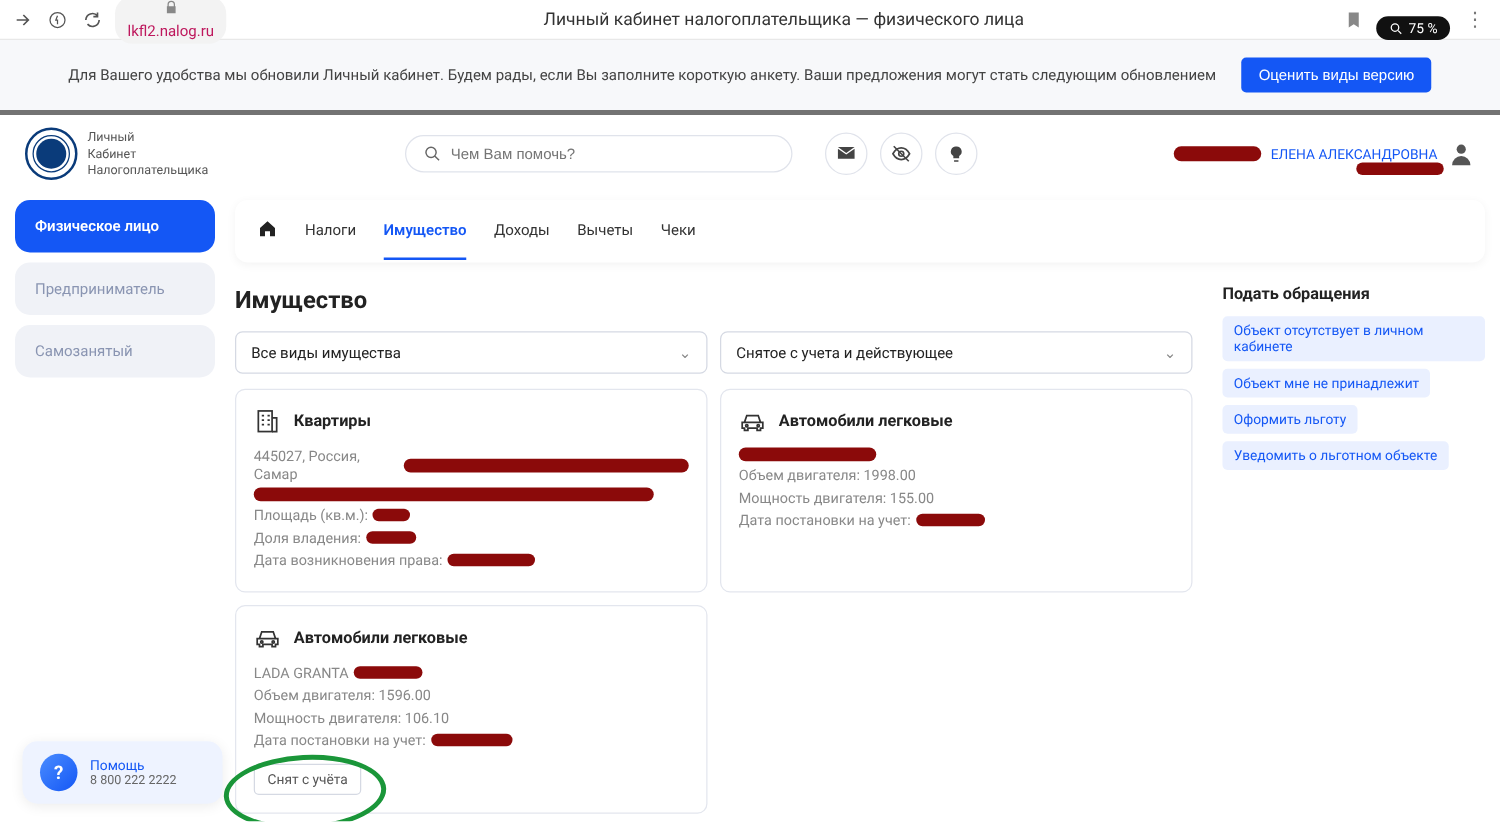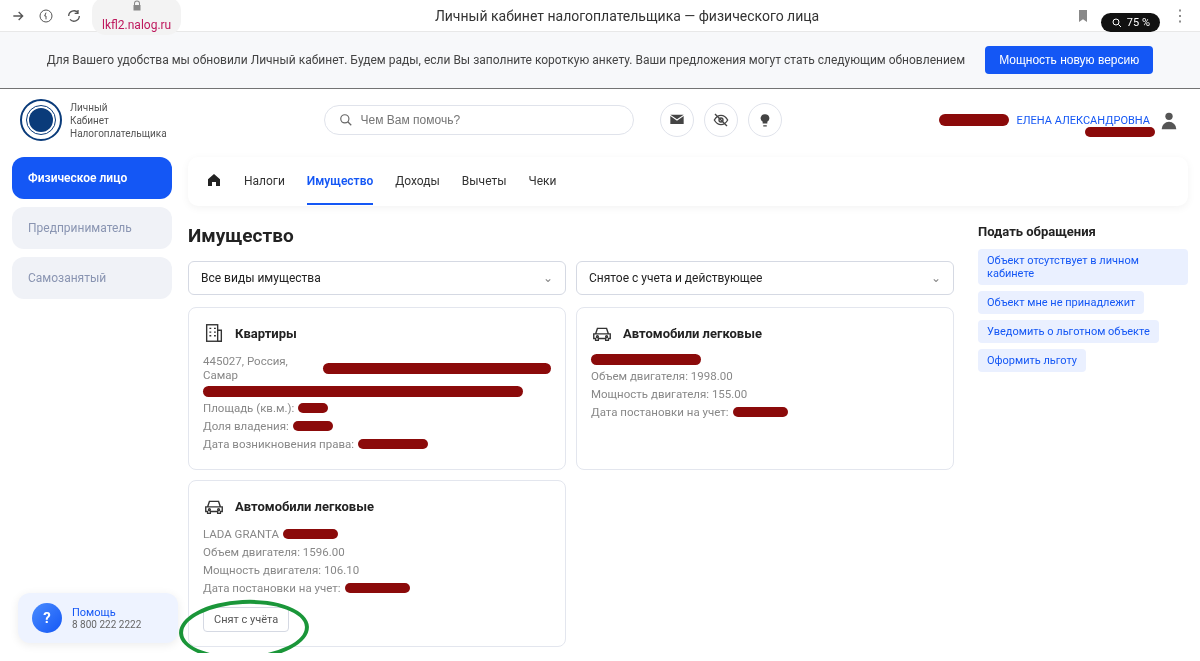--- a/index.html
+++ b/index.html
@@ -9,21 +9,21 @@
     .browser-bar { height: 32px; display: flex; align-items: center; padding: 0 8px; gap: 8px; border-bottom: 1px solid #e8e8e8; }
     .bb-icon { width: 20px; height: 20px; display: flex; align-items: center; justify-content: center; cursor: pointer; color: #555; }
     .bb-icon svg { width: 16px; height: 16px; }
     .url-box { display: flex; align-items: center; gap: 6px; background: #f3f3f3; border-radius: 14px; padding: 3px 10px; font-size: 12px; color: #be185d; flex-direction: column; }
     .page-title-center { flex: 1; text-align: center; font-size: 14px; color: #333; }
     .bookmark-ico { color: #888; }
     .zoom-badge { background: #111; color: #fff; border-radius: 12px; padding: 3px 10px; font-size: 11px; display: flex; align-items: center; gap: 4px; margin-top: 14px; }
     .dots-ico { color: #777; font-size: 16px; padding: 0 4px; }
     
     
-    .banner { background: #f7f8fa; padding: 14px 30px; display: flex; align-items: center; justify-content: center; gap: 20px; border-bottom: 1px solid #737373; }
+    .banner { background: #f7f8fa; padding: 14px 30px; display: flex; align-items: center; justify-content: center; gap: 20px; border-bottom: 4px solid #737373; }
     .banner-text { font-size: 12px; color: #444; }
     .banner-btn { background: #1457f5; color: #fff; border: none; border-radius: 4px; padding: 7px 14px; font-size: 12px; cursor: pointer; }
     
     
     .header { display: flex; align-items: center; padding: 10px 20px; gap: 16px; }
     .logo-wrap { display: flex; align-items: center; gap: 8px; }
     .fns-logo { width: 42px; height: 42px; border-radius: 50%; border: 2px solid #0a3b7a; display: flex; align-items: center; justify-content: center; position: relative; }
     .fns-logo::before { content:''; position:absolute; inset:4px; border-radius:50%; border: 1px solid #0a3b7a; }
     .fns-logo-inner { width: 24px; height: 24px; background: #0a3b7a; border-radius: 50%; }
     .logo-txt { font-size: 10px; line-height: 1.3; color: #555; }
@@ -121,21 +121,21 @@
         <circle cx="10" cy="10" r="6"></circle>
         <path d="M15 15l5 5"></path>
       </svg>
     <span>75 %</span>
   </div>
   <div class="dots-ico">⋮</div>
 </div>
 
 <div class="banner">
   <span class="banner-text">Для Вашего удобства мы обновили Личный кабинет. Будем рады, если Вы заполните короткую анкету. Ваши предложения могут стать следующим обновлением</span>
-  <button class="banner-btn">Мощность новую версию</button>
+  <button class="banner-btn">Оценить виды версию</button>
 </div>
 
 <div class="header">
   <div class="logo-wrap">
     <div class="fns-logo">
         <div class="fns-logo-inner"></div>
       </div>
     <div class="logo-txt">
       <div>Личный</div>
       <div>Кабинет</div>
@@ -289,22 +289,22 @@
             <div class="green-circle"></div>
           </div>
         </div>
 
       </div>
 
       <div class="content-side">
         <div class="aside-h">Подать обращения</div>
         <div><a class="aside-link">Объект отсутствует в личном кабинете</a></div>
         <div><a class="aside-link">Объект мне не принадлежит</a></div>
+        <div><a class="aside-link">Оформить льготу</a></div>
         <div><a class="aside-link">Уведомить о льготном объекте</a></div>
-        <div><a class="aside-link">Оформить льготу</a></div>
       </div>
     </div>
   </div>
 </div>
 
 <div class="help-widget">
   <div class="help-ico">?</div>
   <div class="help-txt">
     <div class="t1">Помощь</div>
     <div class="t2">8 800 222 2222</div>

